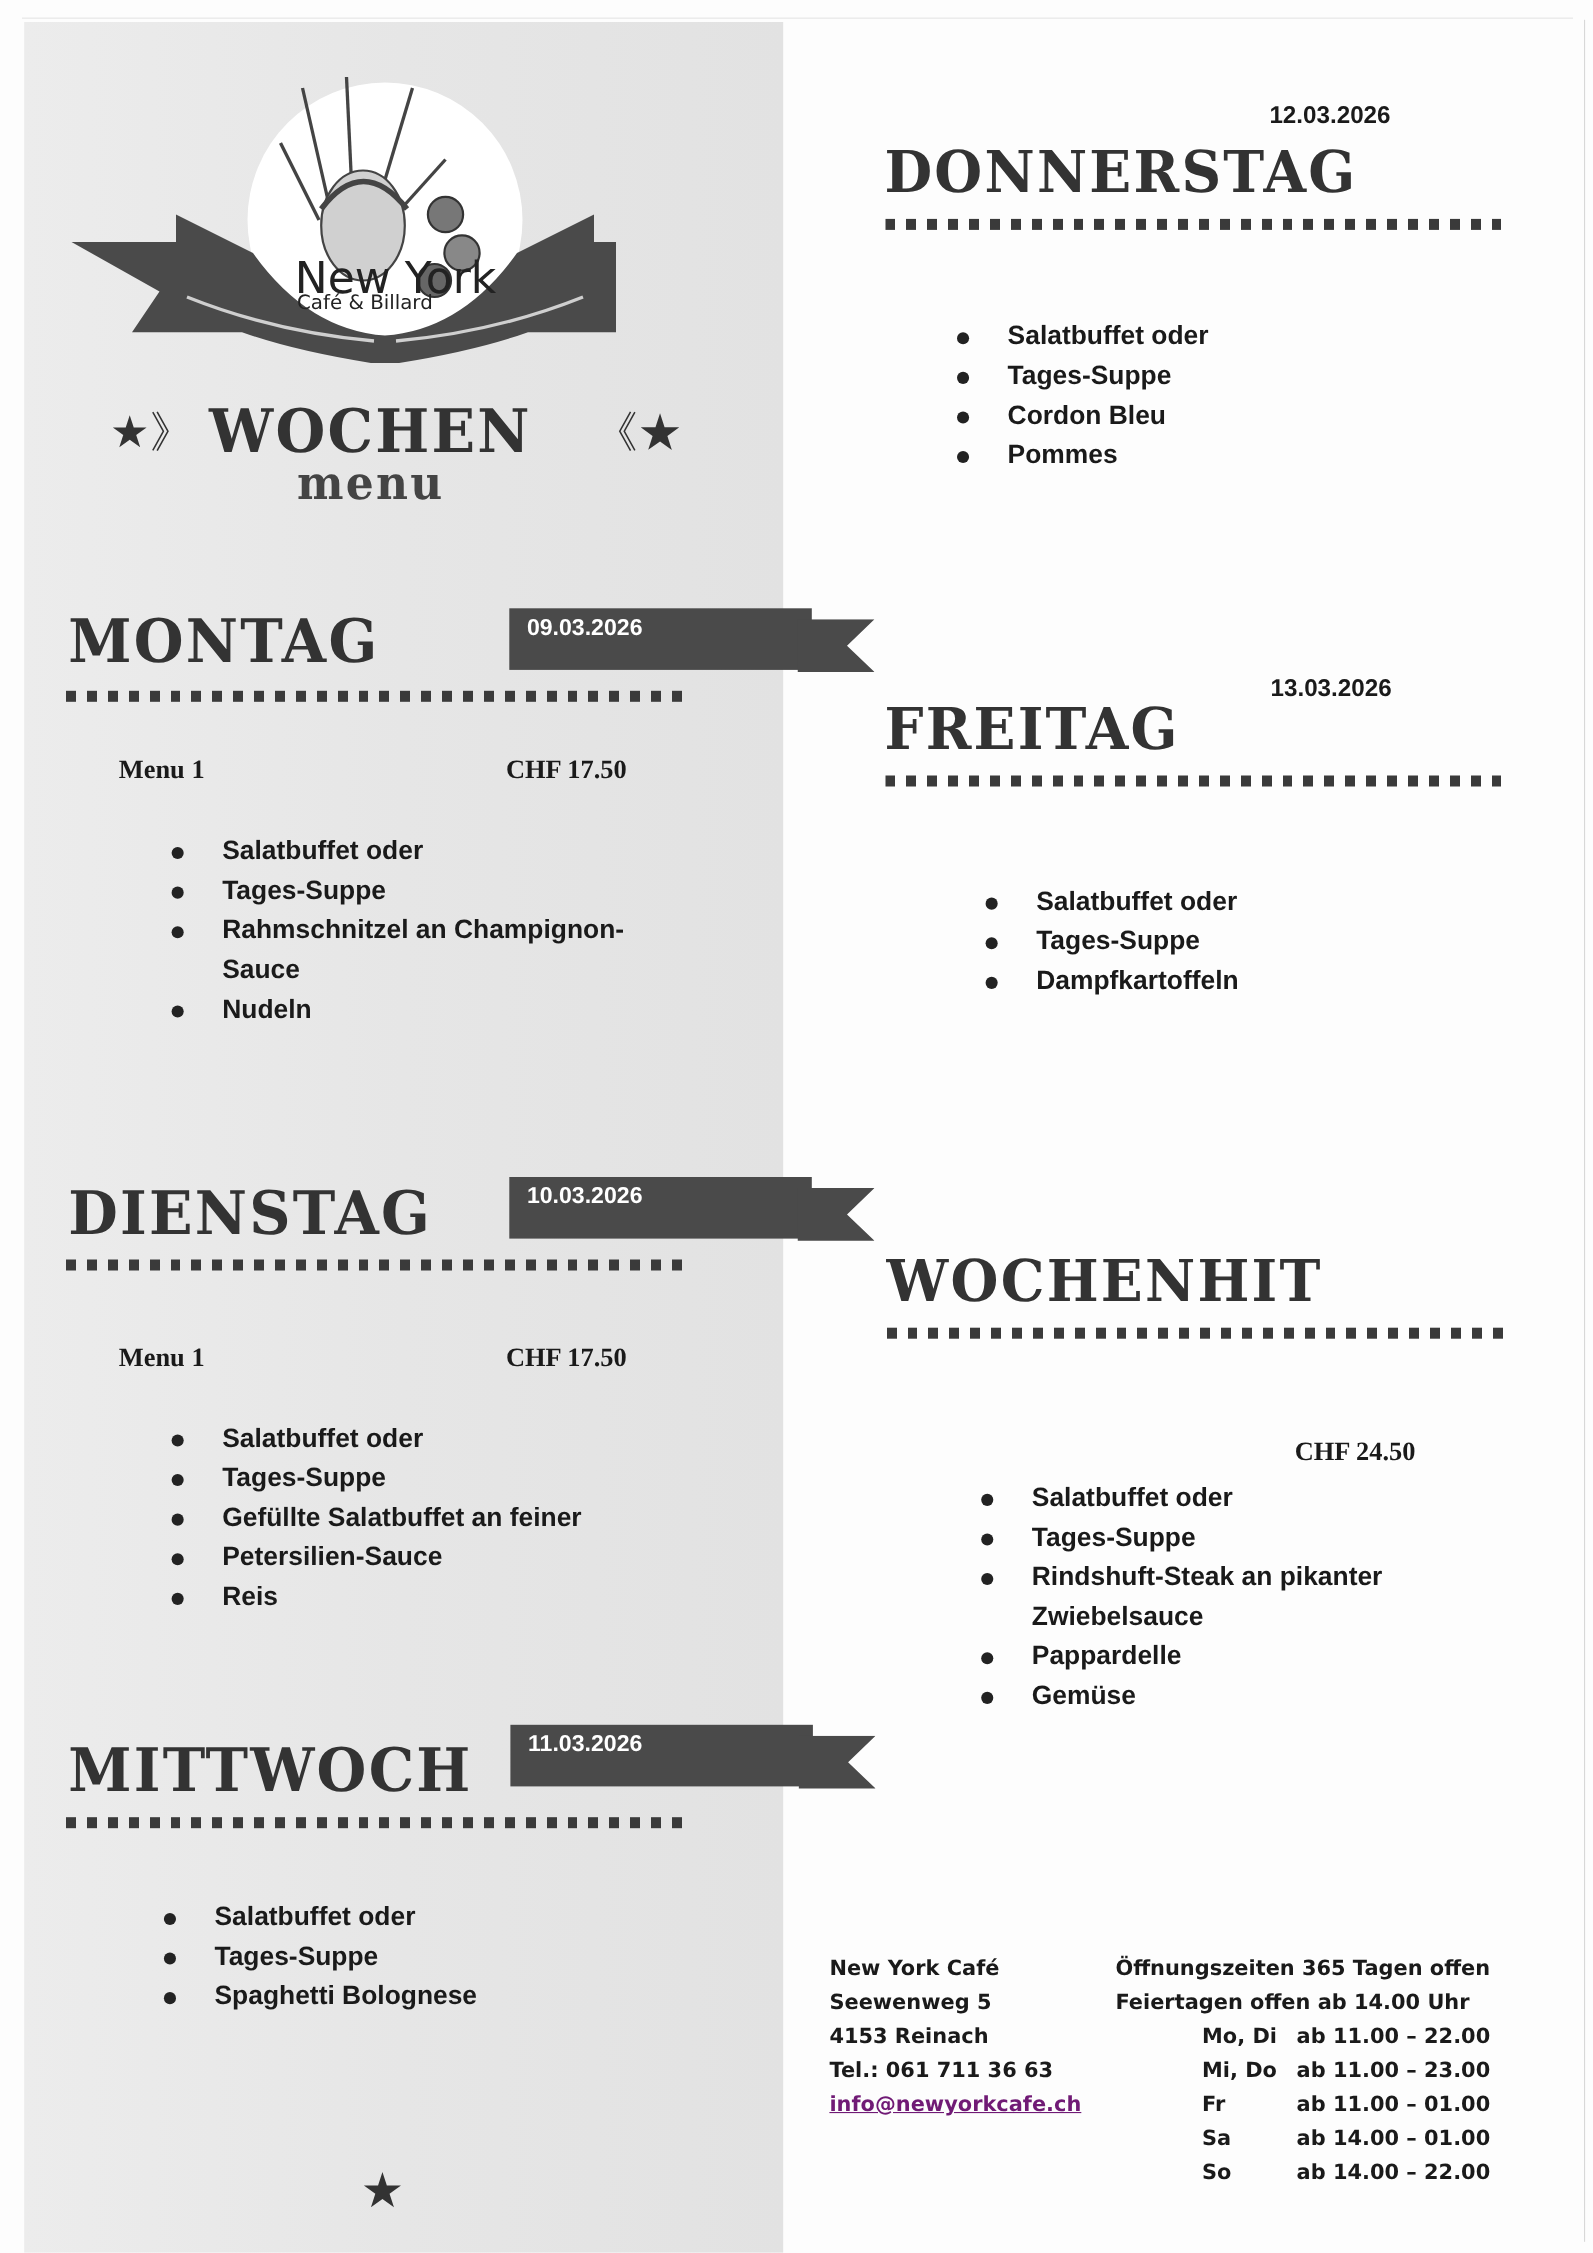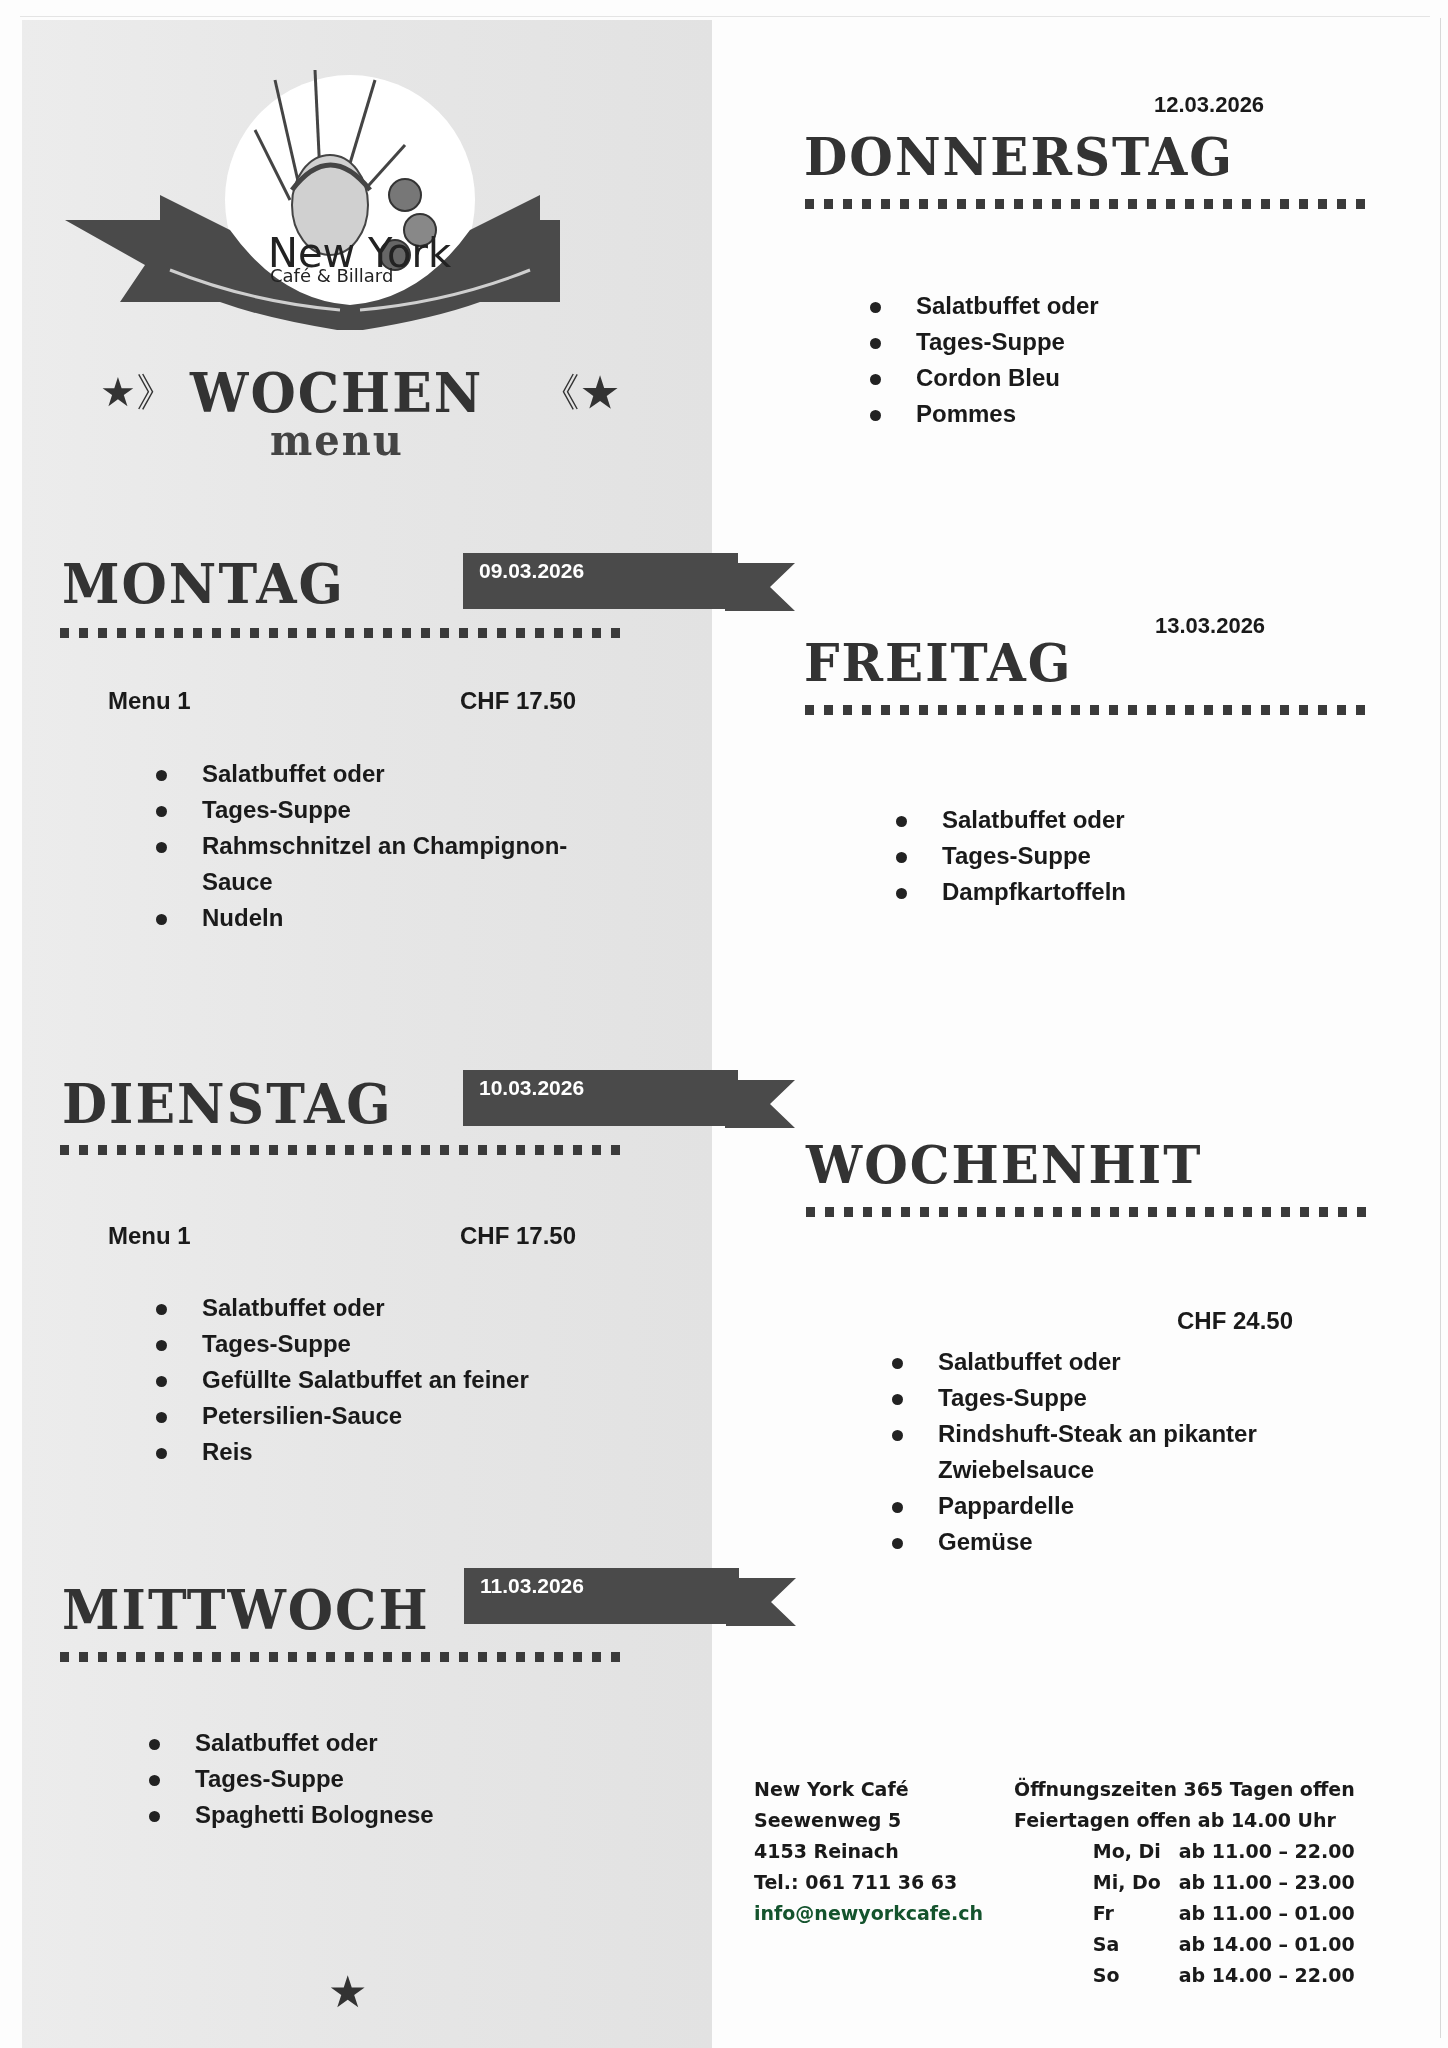--- a/index.html
+++ b/index.html
@@ -24,31 +24,31 @@
   }
   .ribbon { position: absolute; height: 56px; }
   .ribbon .bar {
     position: absolute; left: 0; top: 0; height: 56px; background: #4a4a4a;
   }
   .ribbon .date {
     position: absolute; left: 16px; top: 6px; color: #fff; font-weight: bold; font-size: 21px;
     font-family: "Liberation Sans", sans-serif;
   }
   .ribbon svg { position: absolute; top: 10px; }
-  .body-text { position: absolute; font-weight: bold; font-size: 24px; font-family: Liberation Sans, sans-serif; }
+  .body-text { position: absolute; font-weight: bold; font-size: 24px; font-family: Liberation Serif, serif; }
   ul.items { position: absolute; margin: 0; padding: 0; list-style: none; }
   ul.items li {
     font-weight: bold; font-size: 24px; line-height: 36px; position: relative; padding-left: 50px;
   }
   ul.items li .bullet {
     position: absolute; left: 4px; top: 14px; width: 11px; height: 11px; border-radius: 50%; background: #222;
   }
   .date-plain { position: absolute; font-weight: bold; font-size: 22px; }
   .footer { position: absolute; font-family: "DejaVu Sans", sans-serif; font-weight: bold; font-size: 19px; line-height: 31px; }
-  .footer a { color: #14532d; }
+  .footer a { color: #701a75; text-decoration: underline; }
   .hours-row { display: flex; justify-content: flex-end; }
   .hours-row .day { width: 86px; }
 </style>
 </head>
 <body>
 
 <div class="topline"></div>
 <div class="rightline"></div>
 <div class="panel"></div>
 

